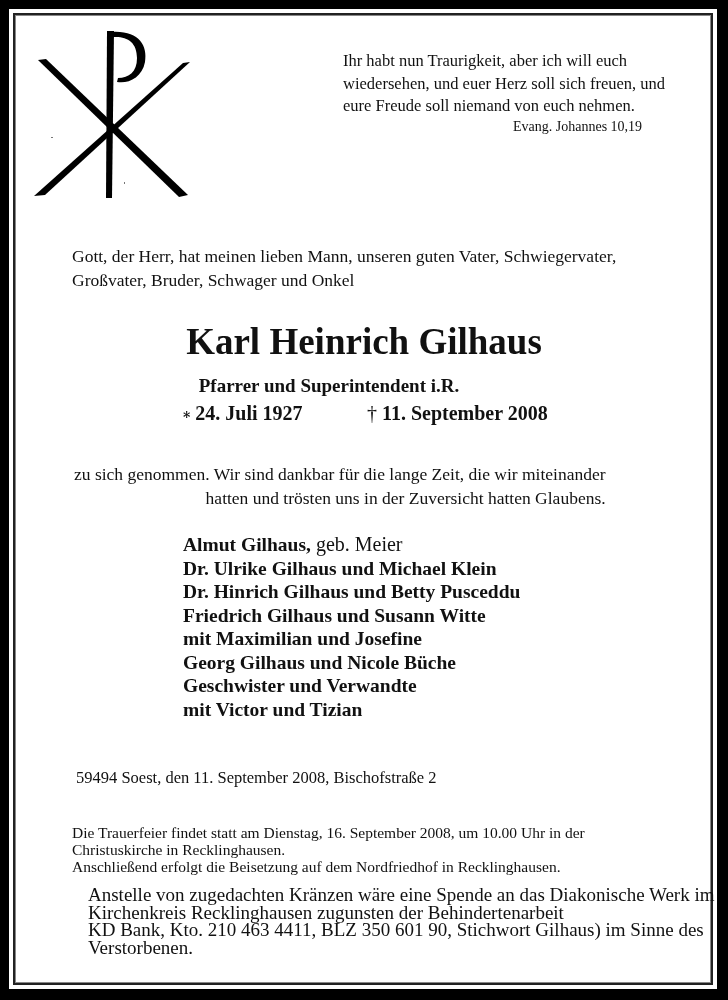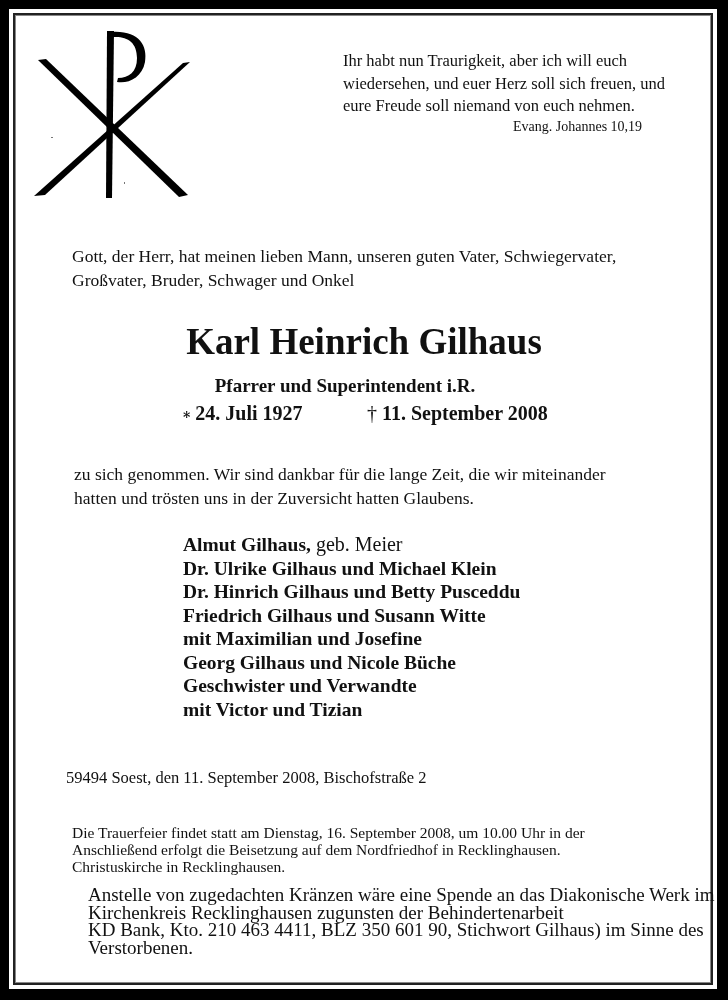--- a/index.html
+++ b/index.html
@@ -9,27 +9,27 @@
                    box-sizing: border-box; border-top: 9px solid #000; border-left: 9px solid #000;
                    border-right: 11px solid #000; border-bottom: 11px solid #000; background: #fff; }
     .frame-inner { position: absolute; left: 13px; top: 13px; right: 15px; bottom: 15px;
                    border: 2px solid #222; box-shadow: inset 0 0 0 1px #888; }
     .abs { position: absolute; white-space: nowrap; }
     .chirho { position: absolute; left: 33px; top: 30px; width: 160px; height: 170px; }
     .verse { left: 343px; top: 50px; font-size: 16.5px; line-height: 22.5px; }
     .verse-ref { left: 513px; top: 119px; font-size: 14px; }
     .intro { left: 72px; top: 244px; font-size: 17.5px; line-height: 24px; }
     .name { left: 0; width: 728px; top: 320px; text-align: center; font-size: 37px; font-weight: bold; }
-    .title { left: 0; width: 648px; top: 375px; text-align: center; font-size: 19px; font-weight: bold; padding-left: 10px; box-sizing: border-box; margin-left: 16px; }
+    .title { left: 0; width: 648px; top: 375px; text-align: center; font-size: 19px; font-weight: bold; padding-left: 10px; box-sizing: border-box; }
     .born { left: 183px; top: 402px; font-size: 20px; font-weight: bold; }
     .died { left: 367px; top: 402px; font-size: 20px; font-weight: bold; }
-    .body-text { left: 74px; top: 462px; font-size: 17.5px; line-height: 24px; }
+    .body-text { left: 74px; top: 462px; font-size: 17.5px; line-height: 24px; text-align: right; }
     .family { left: 183px; top: 533px; font-size: 19.5px; line-height: 23.5px; font-weight: bold; }
     .family .normal { font-weight: normal; font-size: 20px; }
-    .address { left: 66px; top: 768px; font-size: 16.5px; }
+    .address { left: 76px; top: 768px; font-size: 16.5px; }
     .service { left: 72px; top: 824px; font-size: 15.5px; line-height: 17px; }
     .donation { left: 88px; top: 886px; font-size: 19px; line-height: 17.5px; }
   </style>
 </head>
 <body>
 
 <div class="frame-outer"></div>
 <div class="frame-inner"></div>
 
 <svg class="chirho" viewBox="0 0 160 170">
@@ -82,22 +82,22 @@
   <div>mit Maximilian und Josefine</div>
   <div>Georg Gilhaus und Nicole Büche</div>
   <div>Geschwister und Verwandte</div>
   <div>mit Victor und Tizian</div>
 </div>
 
 <div class="abs address">59494 Soest, den 11. September 2008, Bischofstraße 2</div>
 
 <div class="abs service">
   <div>Die Trauerfeier findet statt am Dienstag, 16. September 2008, um 10.00 Uhr in der</div>
+  <div>Christuskirche in Recklinghausen.</div>
   <div>Anschließend erfolgt die Beisetzung auf dem Nordfriedhof in Recklinghausen.</div>
-  <div>Christuskirche in Recklinghausen.</div>
 </div>
 
 <div class="abs donation">
   <div>Anstelle von zugedachten Kränzen wäre eine Spende an das Diakonische Werk im</div>
   <div>Kirchenkreis Recklinghausen zugunsten der Behindertenarbeit</div>
   <div>KD Bank, Kto. 210 463 4411, BLZ 350 601 90, Stichwort Gilhaus) im Sinne des</div>
   <div>Verstorbenen.</div>
 </div>
 
 </body></html>

